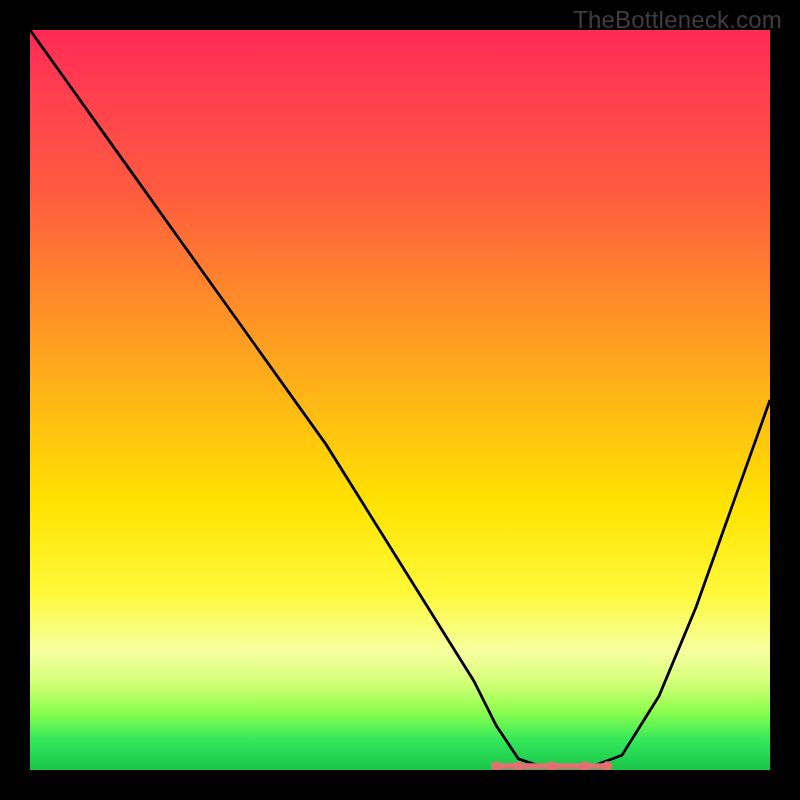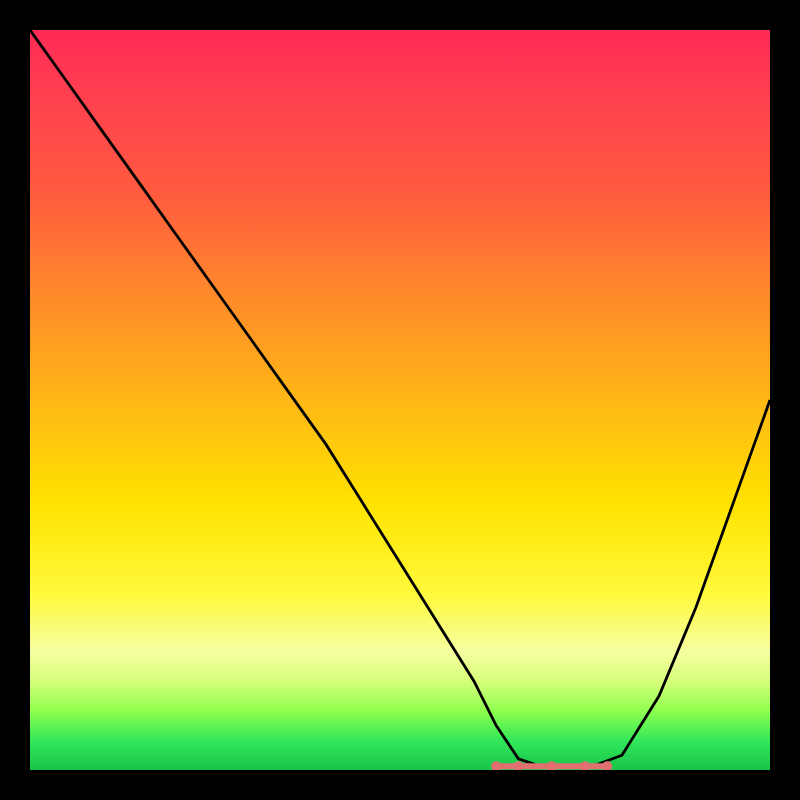--- a/index.html
+++ b/index.html
@@ -76,20 +76,21 @@
     stroke-width: 6;
     stroke-linecap: round;
     fill: none;
   }
 </style>
 </head>
 <body>
 
 <div class="frame">
 
+  <div class="watermark">TheBottleneck.com</div>
 
   <div class="plot-area">
 
     <svg class="curve-svg" viewBox="0 0 740 740" preserveAspectRatio="none">
       <path id="curve-path" class="curve-path" d="M0.0 0.0 L37.0 51.8 L74.0 103.6 L111.0 155.4 L148.0 207.2 L185.0 259.0 L222.0 310.8 L259.0 362.6 L296.0 414.4 L333.0 473.6 L370.0 532.8 L407.0 592.0 L444.0 651.2 L466.2 695.6 L488.4 728.9 L510.6 736.3 L532.8 736.3 L562.4 736.3 L592.0 725.2 L629.0 666.0 L666.0 577.2 L703.0 473.6 L740.0 370.0"></path>
       <path id="bottom-seg" class="bottom-segment" d="M466.2 736.3 L577.2 736.3"></path>
       <g id="marker-group">
           <circle cx="466.2" cy="736.3" r="5" class="marker"></circle>
           <circle cx="488.40000000000003" cy="736.3" r="5" class="marker"></circle>
           <circle cx="521.6999999999999" cy="736.3" r="5" class="marker"></circle>

